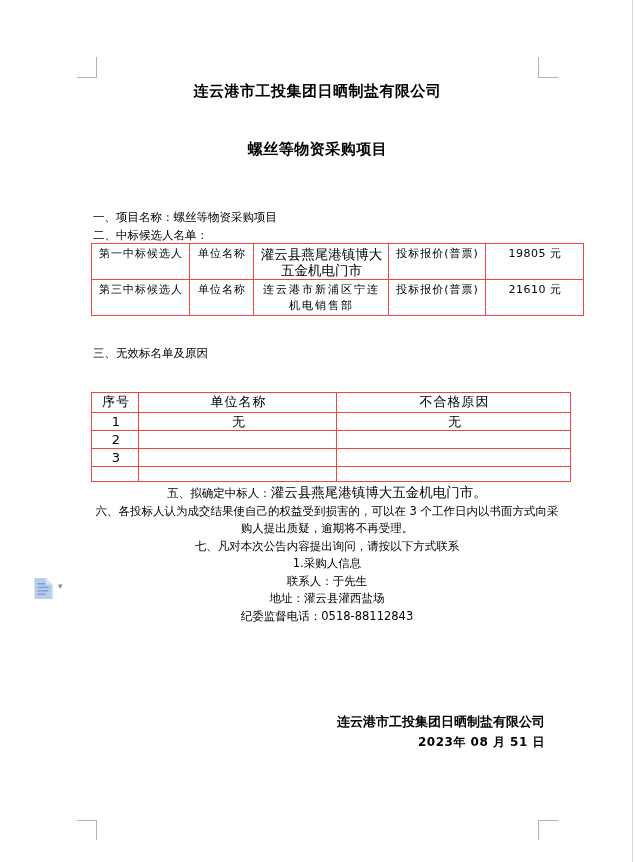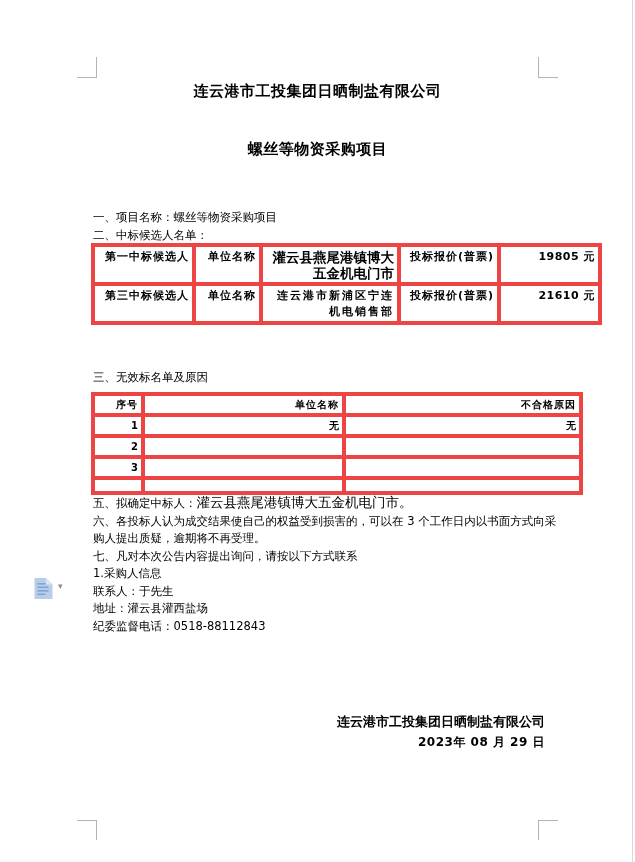--- a/index.html
+++ b/index.html
@@ -18,47 +18,47 @@
   .m-bl-h { left:77px;  top:820px; width:20px; height:1px; }
   .m-bl-v { left:96px;  top:820px; width:1px;  height:20px;}
   .m-br-h { left:538px; top:820px; width:20px; height:1px; }
   .m-br-v { left:538px; top:820px; width:1px;  height:20px;}
 
   .title { position:absolute; left:0; width:635px; text-align:center;
            font-weight:bold; font-size:15px; line-height:15px; letter-spacing:0.5px; }
   .t1 { top:84px; } .t2 { top:126px;margin-top:16px; } .t3 { top:149px; }
 
   .line { position:absolute; left:93px; font-size:11.5px; line-height:13px; white-space:nowrap; }
-  .sec1 { top:211px; } .sec2 { top:229px; } .sec3 { top:371px;text-align:center; }
+  .sec1 { top:211px; } .sec2 { top:229px; } .sec3 { top:347px;text-align:center; }
 
   table { border-collapse:collapse; table-layout:fixed; }
-  td, th { border:4px solid #ef4444; vertical-align:top; text-align:right; font-weight:bold; overflow:hidden; }
+  td, th { border:1px solid #ef4444; vertical-align:top; text-align:center; font-weight:normal; overflow:hidden; }
 
   .winner-table { position:absolute; left:91px; top:243px; width:452px; font-size:11px; }
   .winner-table td { padding:2px 3px 1px 4px; line-height:15px; letter-spacing:1px; }
   .winner-table tr { height:33px; }
   .winner-table .c-rank  { width:90px; white-space:nowrap; }
   .winner-table .c-unit  { width:56px; white-space:nowrap; }
   .winner-table .c-comp  { width:127px; letter-spacing:2px; line-height:16px; }
   .winner-table .c-comp.lg { font-size:13.5px; letter-spacing:0; line-height:16px; }
   .winner-table .c-plbl  { width:89px; white-space:nowrap; }
   .winner-table .c-price { width:90px; letter-spacing:0.5px; white-space:nowrap;margin-left:42px; }
 
-  .invalid-table { position:absolute; left:91px; top:392px; width:452px; font-size:10px; }
+  .invalid-table { position:absolute; left:91px; top:392px; width:452px; font-size:13px; }
   .invalid-table td, .invalid-table th { padding:2px 3px 1px 5px; line-height:14px; }
   .invalid-table th { letter-spacing:1px; }
   .invalid-table .c-no { width:38px; }
   .invalid-table .c-un { width:189px; }
   .invalid-table .c-re { width:225px; }
   .invalid-table .r-head { height:20px; }
   .invalid-table .r-body { height:18px; }
   .invalid-table .r-last { height:15px; }
 
-  .lower { position:absolute; left:93px; top:494px; width:468px;
-           font-size:11.5px; line-height:17.5px; }
+  .lower { position:absolute; left:93px; top:484px; width:468px;
+           font-size:11.5px; line-height:17.5px;text-align:center; }
   .lower p { margin:0; }
   .s5-value { font-size:13.5px; }
 
   .foot { position:absolute; left:93px; width:452px; text-align:right;
           font-weight:bold; white-space:nowrap; }
   .f-company { top:713px; font-size:13px; }
   .f-date    { top:734px; font-size:12px; letter-spacing:0.5px; }
 
   .paste-btn { position:absolute; left:31px; top:575px; width:38px; height:26px; cursor:pointer; }
   .paste-btn svg { position:absolute; left:2px; top:2px; }
@@ -152,15 +152,15 @@
       <path d="M13 1 L19.5 7.5 H13 Z" fill="#dbe6f4"></path>
       <rect x="4.5" y="6" width="8" height="1.6" fill="#7fa3d4"></rect>
       <rect x="4.5" y="9.5" width="11" height="1.6" fill="#7fa3d4"></rect>
       <rect x="4.5" y="13" width="11" height="1.6" fill="#7fa3d4"></rect>
       <rect x="4.5" y="16.5" width="8" height="1.6" fill="#7fa3d4"></rect>
     </svg>
     <span class="paste-arrow">▾</span>
   </div>
 
   <div class="foot f-company">连云港市工投集团日晒制盐有限公司</div>
-  <div class="foot f-date">2023年 08 月 29 日</div>
+  <div class="foot f-date">2023年 08 月 51 日</div>
 
 </div>
 
 </body></html>

